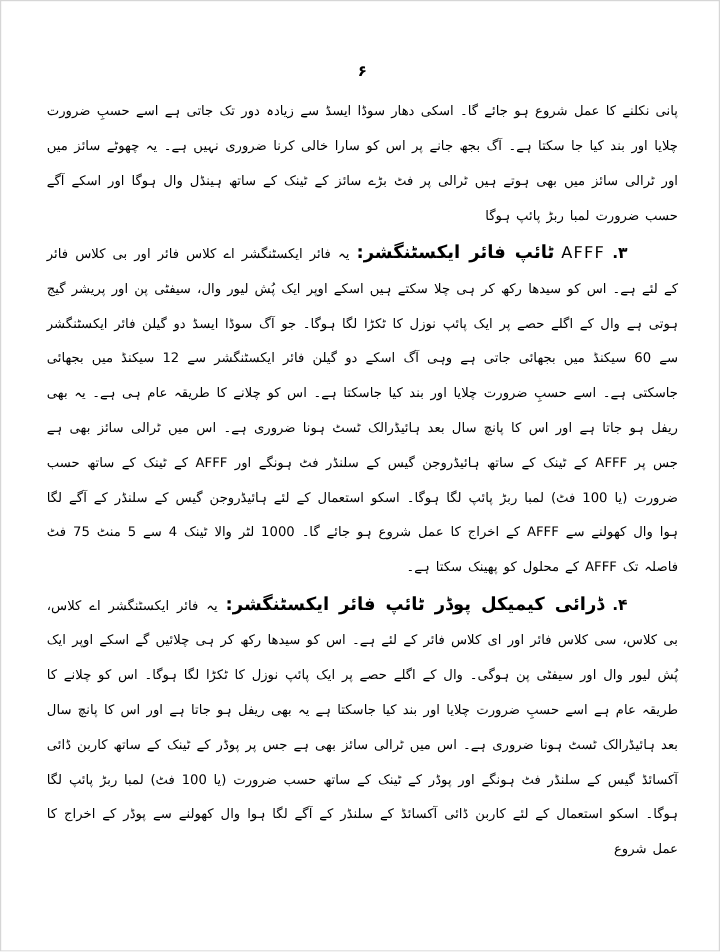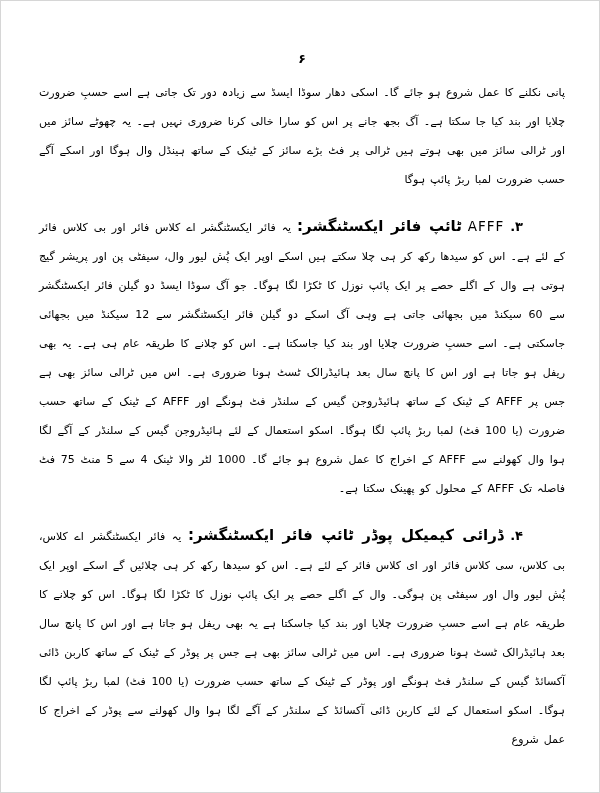--- a/index.html
+++ b/index.html
@@ -25,21 +25,21 @@
     margin-bottom: 12px;
   }
   .para {
     margin: 0;
     text-align: justify;
     text-justify: inter-word;
     font-size: 11px;
     line-height: 29px;
     word-spacing: 1.5px;
   }
-  .para + .para { margin-top: 18px; }
+  .para + .para { margin-top: 2px; }
   .para.section { text-indent: 42px; }
   .sec-num   { font-size: 13px; font-weight: bold; }
   .sec-latin { font-size: 13.5px; letter-spacing: 1px; }
   .sec-title { font-size: 15px; font-weight: bold; }
   .sec-sep   { font-size: 15px; font-weight: bold; }
 </style>
 </head>
 <body>
 
 <div class="page">

